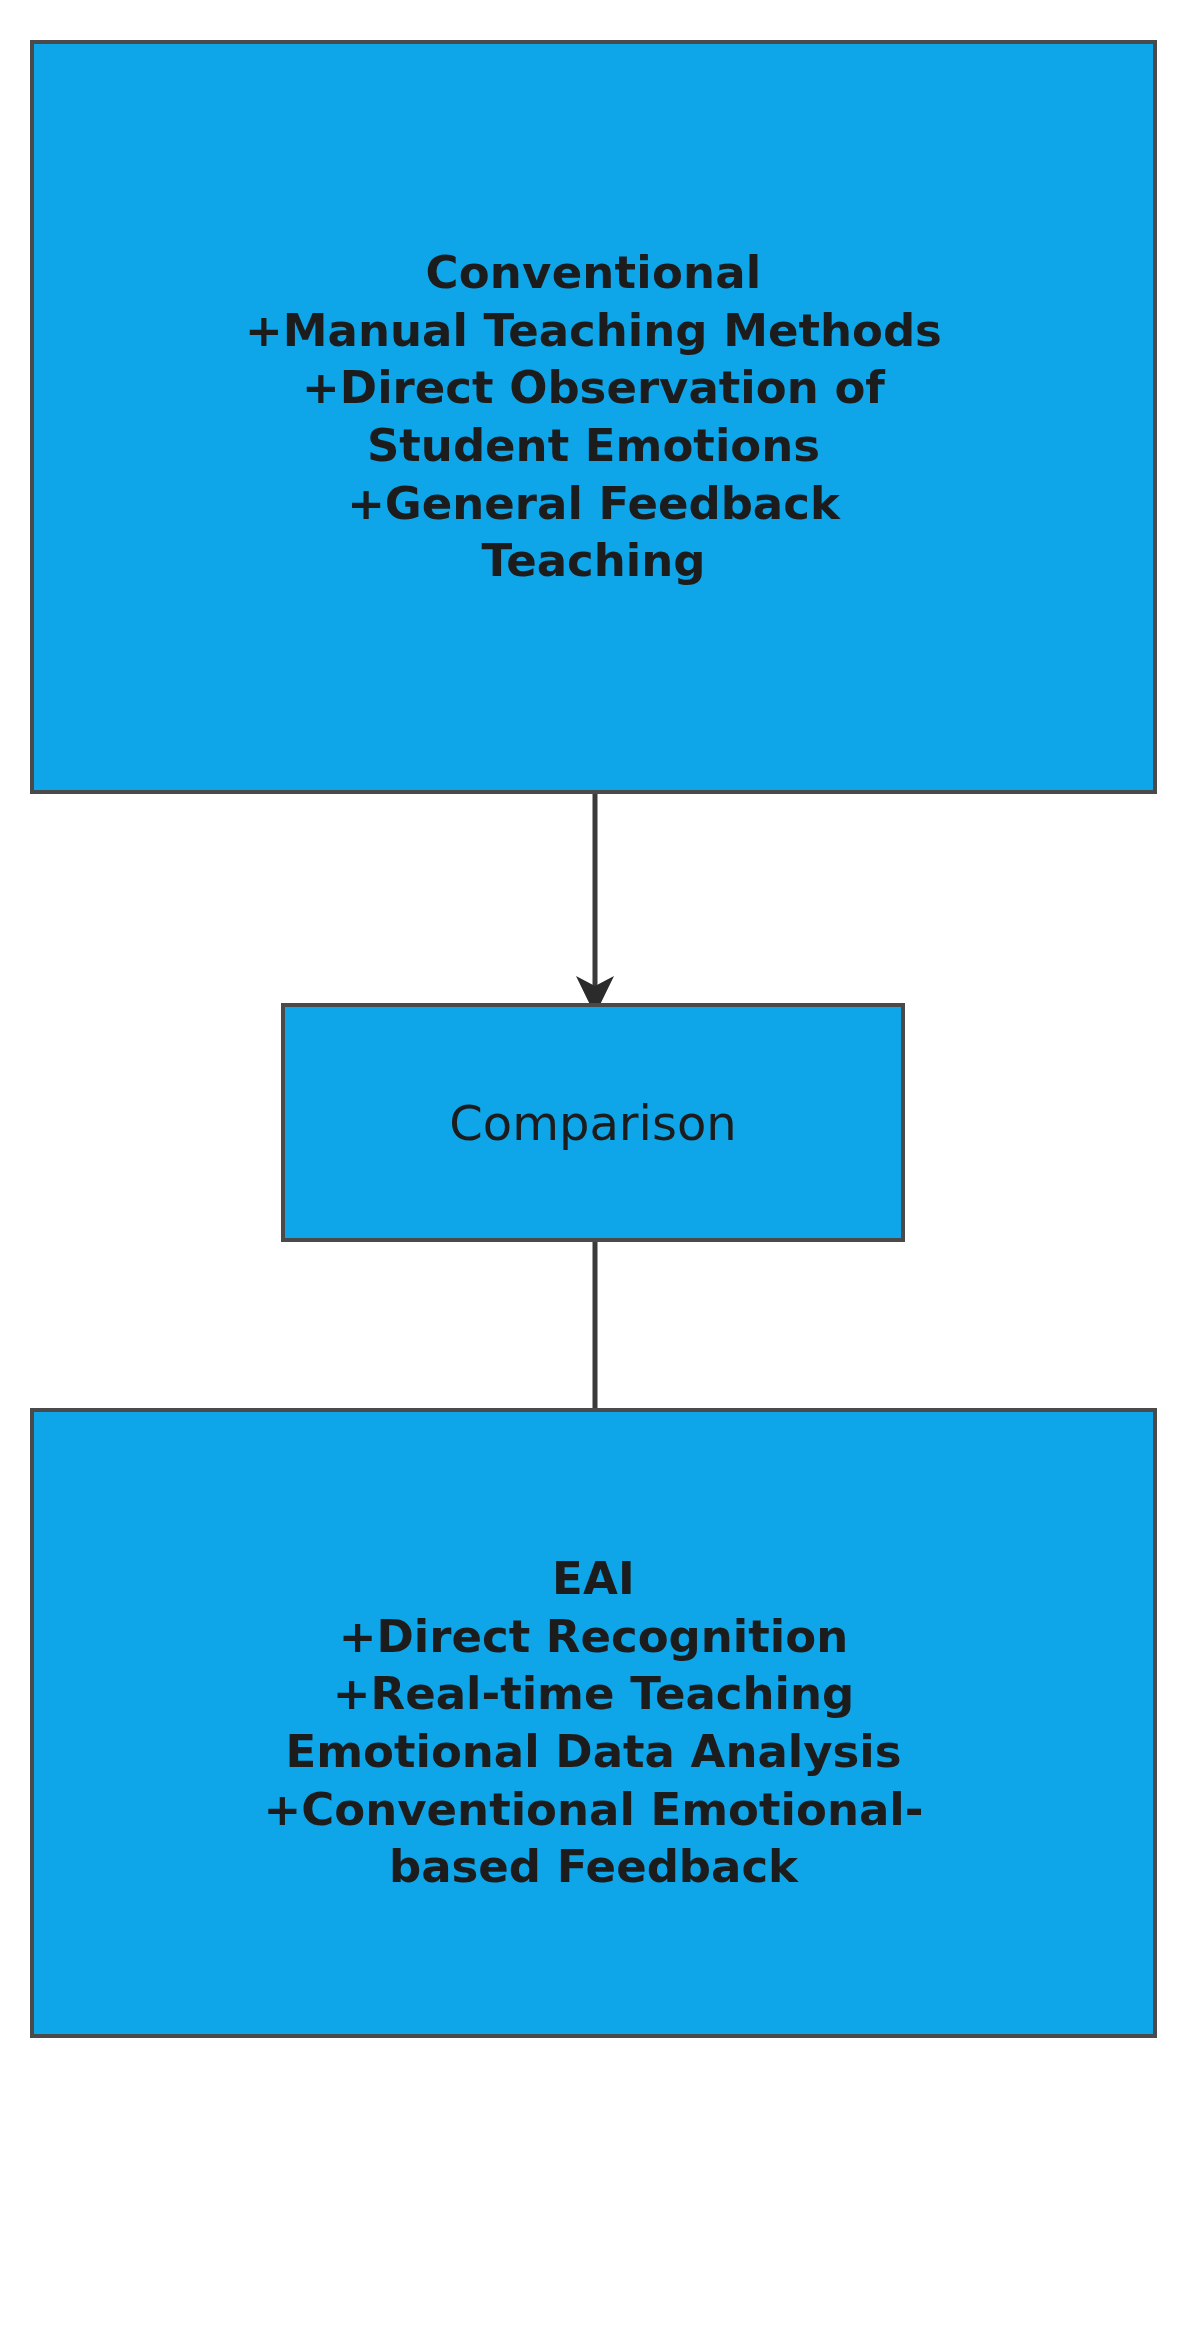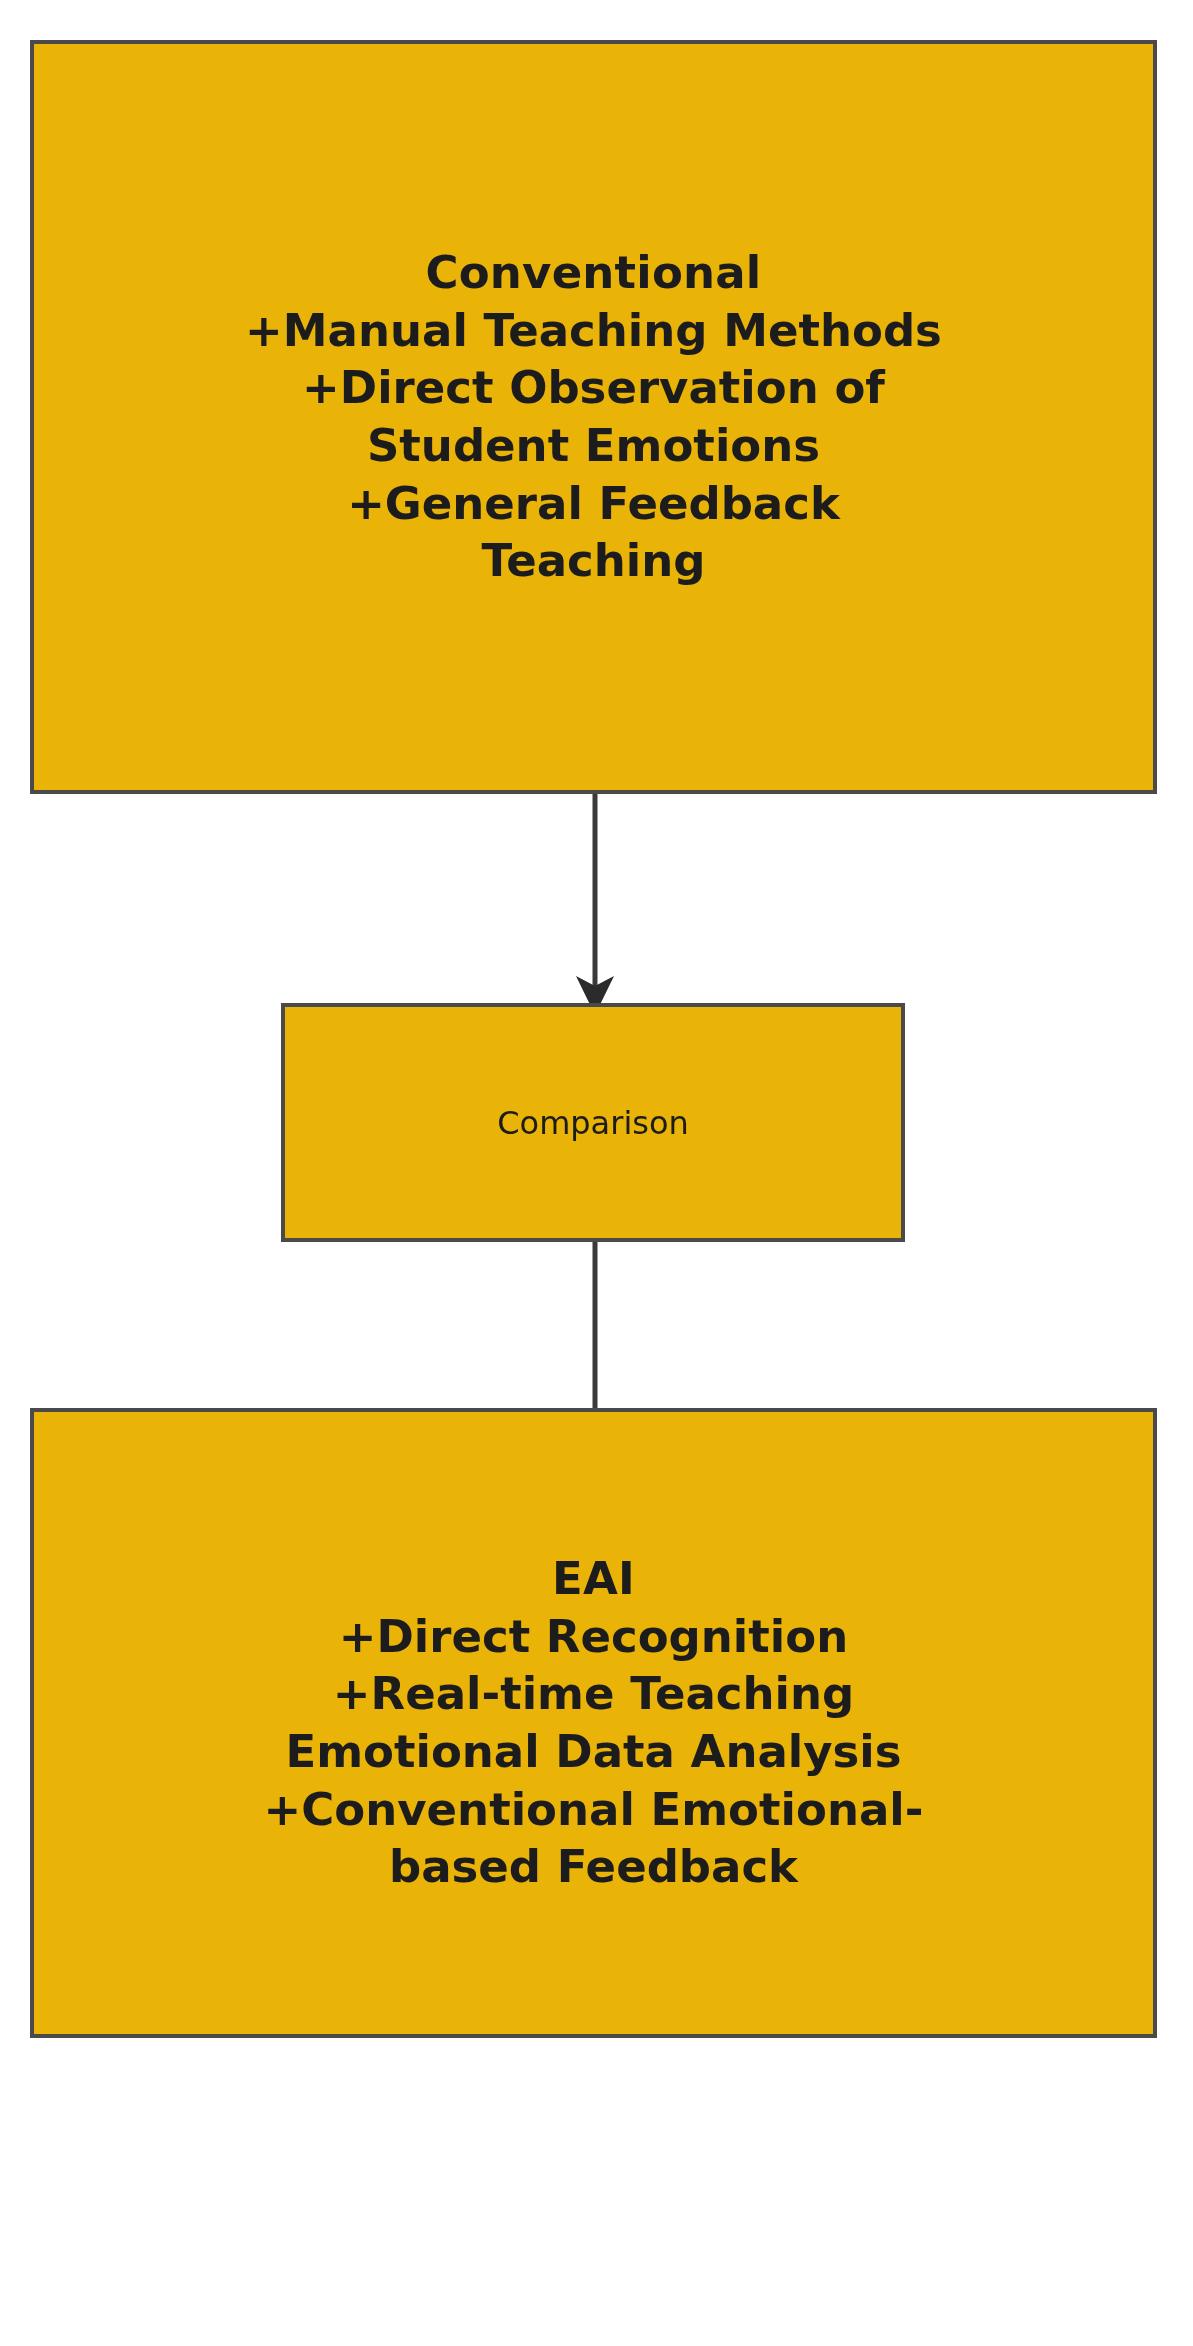--- a/index.html
+++ b/index.html
@@ -15,21 +15,21 @@
     width: 1193px;
     height: 2346px;
     background: #ffffff;
     overflow: hidden;
   }
 
   
   .flow-box {
     position: absolute;
     box-sizing: border-box;
-    background: #eab308;
+    background: #0ea5e9;
     border: 4px solid #4a4a4a;
     display: flex;
     flex-direction: column;
     align-items: center;
     justify-content: center;
   }
 
   #box-conventional {
     left: 30px;
     top: 40px;
@@ -74,21 +74,21 @@
 
   .box-body {
     display: flex;
     flex-direction: column;
     align-items: center;
     justify-content: center;
   }
 
   .plain-label {
     font-weight: normal;
-    font-size: 32px;
+    font-size: 48px;
     color: #1c1c1c;
     text-align: center;
     white-space: nowrap;
   }
 
   
   .connector {
     position: absolute;
     left: 0;
     top: 0;

